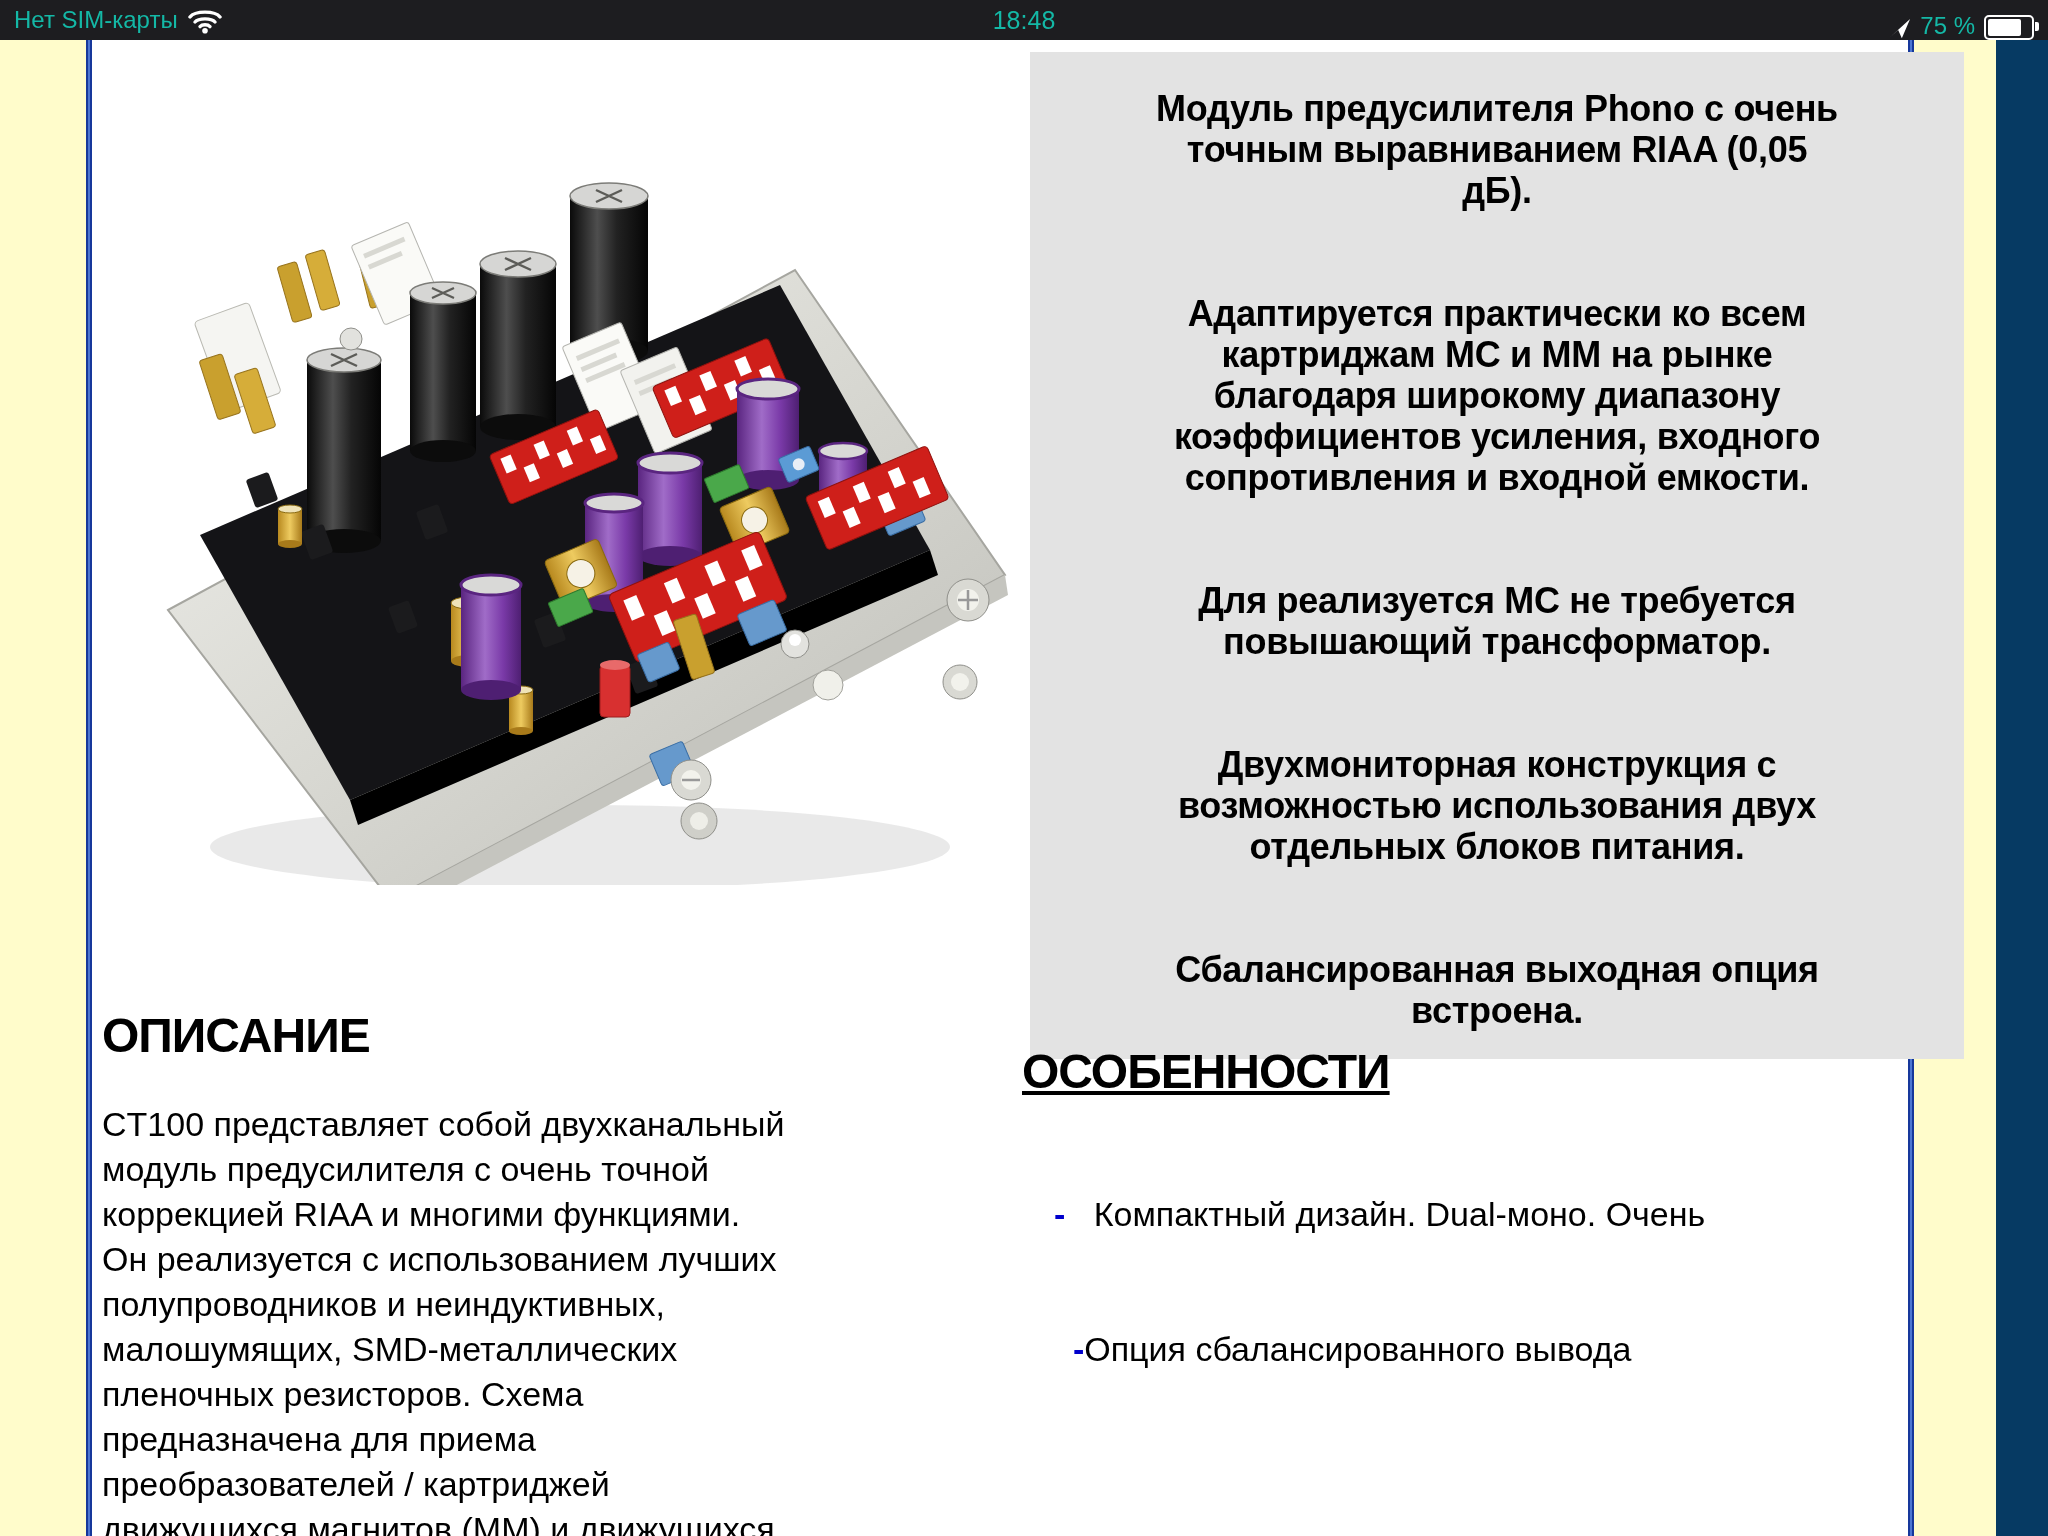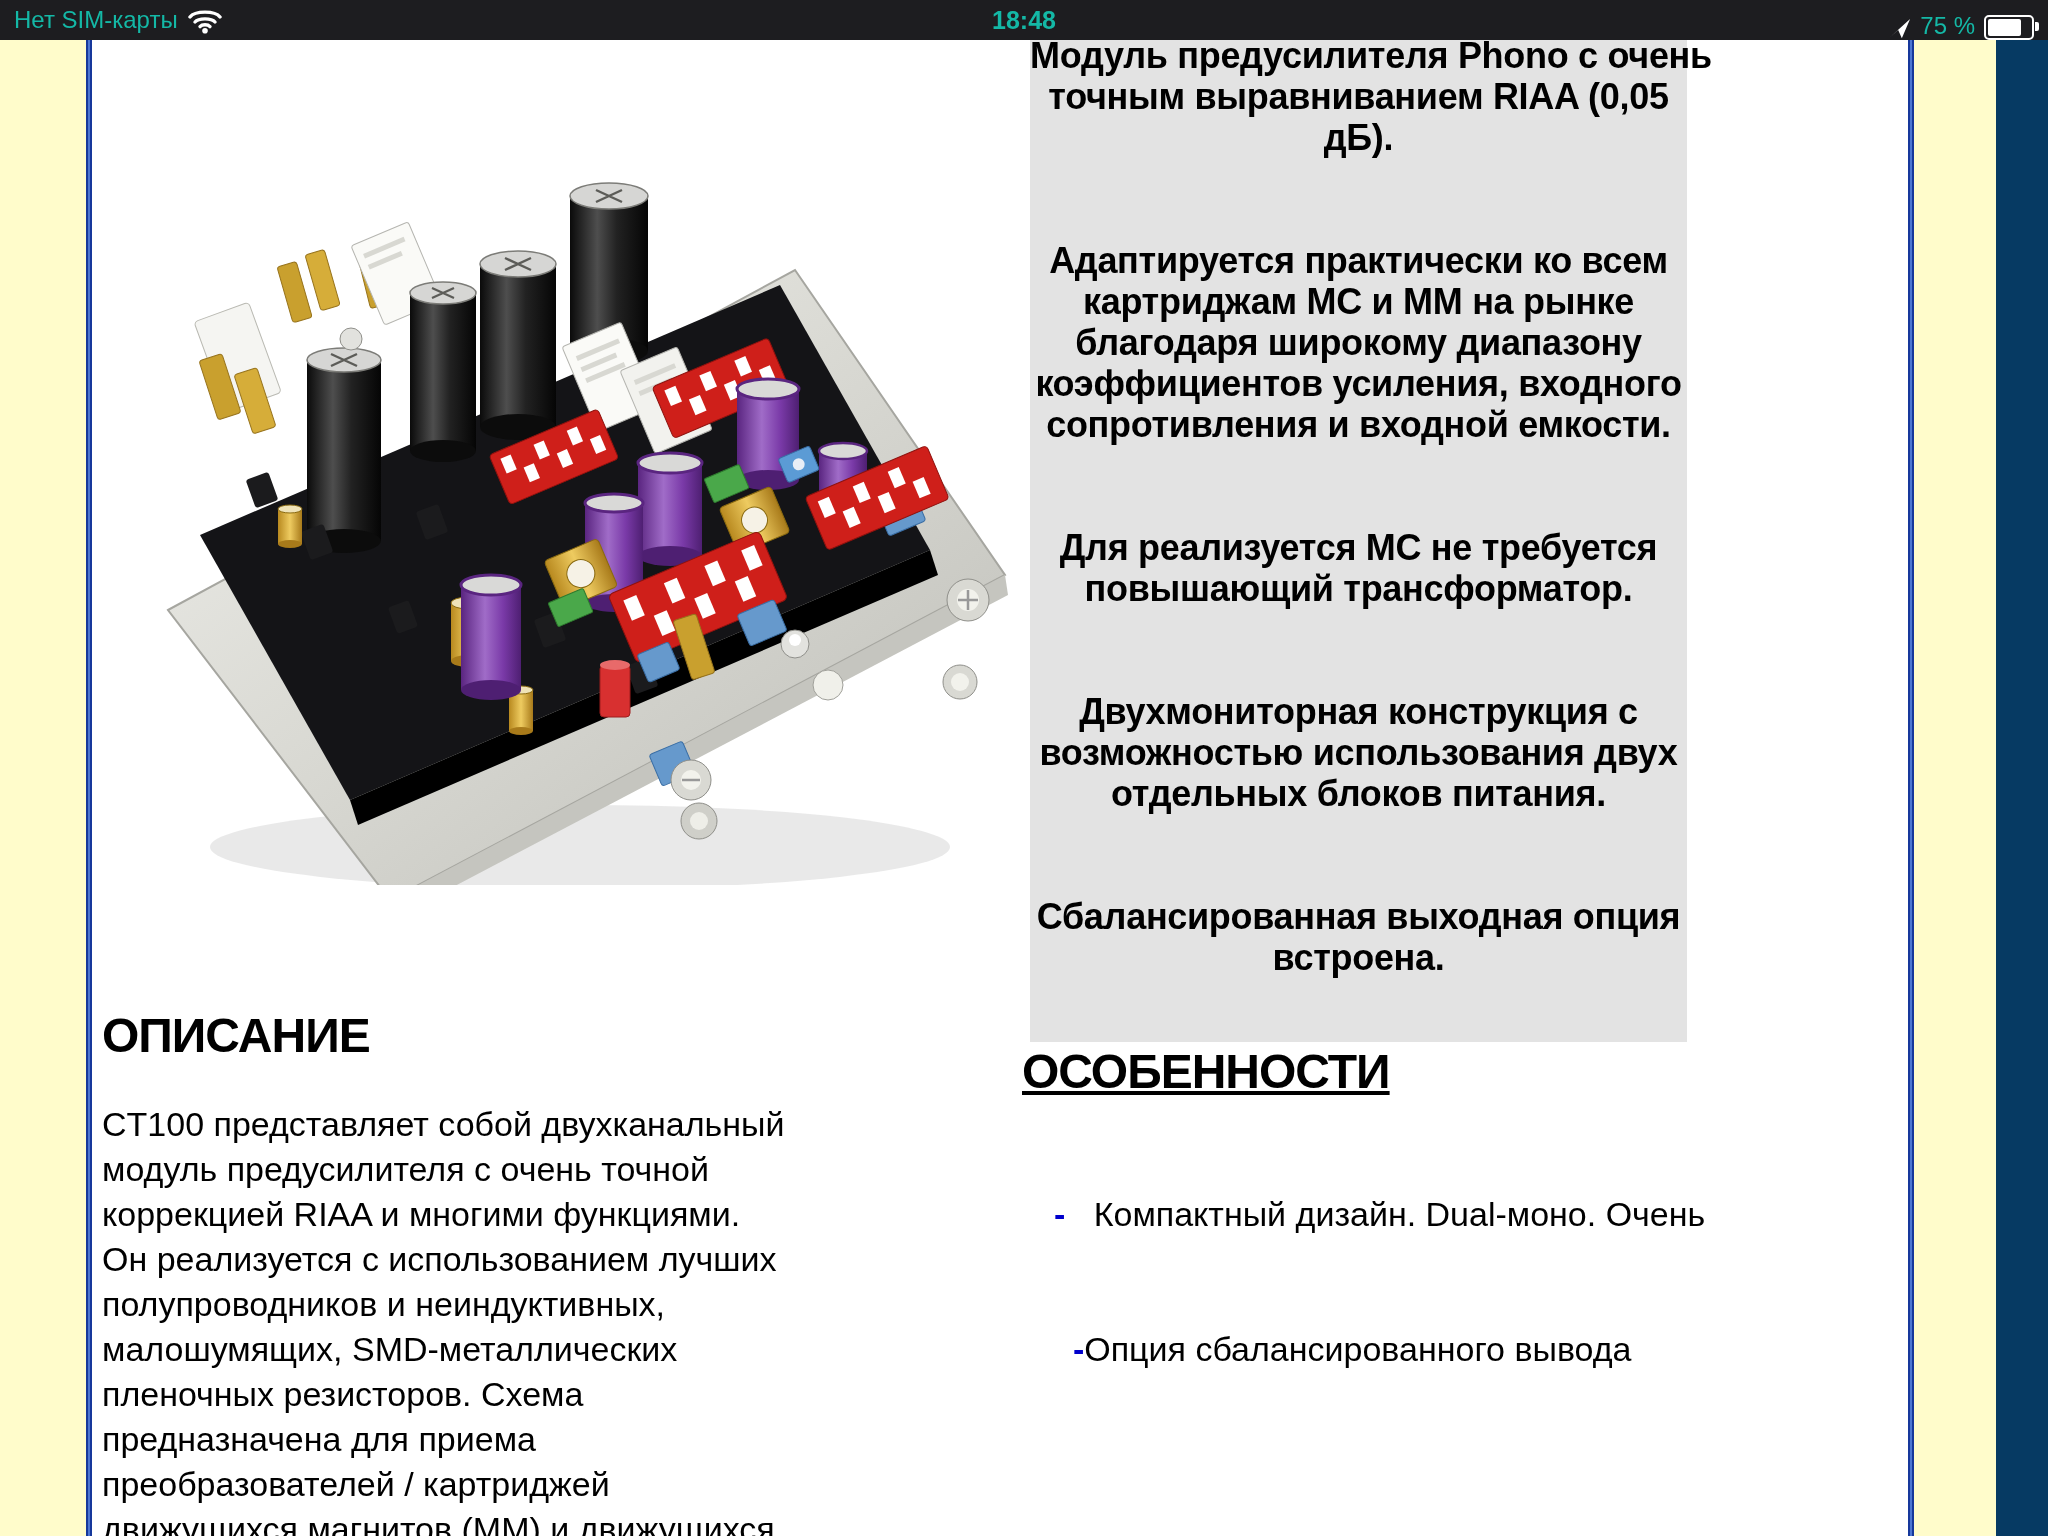--- a/index.html
+++ b/index.html
@@ -4,38 +4,38 @@
 <style>
   html,body{margin:0;padding:0;background:#fff;}
   #page{position:relative;width:2048px;height:1536px;background:#ffffff;overflow:hidden;
         font-family:"Liberation Sans","DejaVu Sans",sans-serif;color:#000;}
 
   
   .statusbar{position:absolute;left:0;top:0;width:2048px;height:40px;background:#1d1d20;color:#14b8a6;z-index:50;}
   .sb-left{position:absolute;left:14px;top:0;height:40px;display:flex;align-items:center;font-size:24px;}
   .sb-left svg{margin-left:10px;}
   .sb-time{position:absolute;left:0;right:0;top:0;height:29px;text-align:center;line-height:40px;
-           font-size:25px;font-weight:bold;}
+           font-size:25px;font-weight:normal;}
   .sb-right{position:absolute;right:14px;top:0;height:40px;display:flex;align-items:flex-end;font-size:24px;}
   .sb-right svg{margin-right:9px;}
   .battery{position:relative;width:46px;height:21px;border:2px solid #fff;border-radius:5px;margin-left:9px;}
   .battery .fill{position:absolute;left:2px;top:2px;bottom:2px;width:72%;background:#fff;border-radius:2px;}
   .battery .nub{position:absolute;right:-7px;top:5px;width:4px;height:9px;background:#fff;border-radius:0 2px 2px 0;}
 
   
   .strip{position:absolute;top:40px;height:1496px;}
   .y-left{left:0;width:86px;background:#FFFCCB;}
   .b-left{left:86px;width:6px;background:linear-gradient(90deg,#16389B 0 2px,#4C76D2 2px 4px,#16389B 4px 6px);}
   .b-right{left:1908px;width:6px;background:linear-gradient(90deg,#16389B 0 2px,#4C76D2 2px 4px,#16389B 4px 6px);}
   .y-right{left:1914px;width:82px;background:#FFFCCB;border-right:2px solid #9a9a70;}
   .n-right{left:1996px;width:52px;background:#063A63;}
 
   
-  .panel{position:absolute;left:1030px;top:35px;width:657px;height:1007px;background:#E3E3E3;
-         box-sizing:border-box;}
+  .panel{position:absolute;left:1030px;top:52px;width:934px;height:1007px;background:#E3E3E3;
+         box-sizing:border-box;padding-top:36px;}
   .panel p{margin:0 0 82px 0;font-size:36px;line-height:41px;font-weight:bold;text-align:center;
            white-space:pre;letter-spacing:-0.3px;}
 
   
   .h1{position:absolute;font-size:48px;font-weight:bold;letter-spacing:-1px;line-height:52px;}
   .head-desc{left:102px;top:1010px;}
   .head-feat{left:1022px;top:1046px;text-decoration:underline;}
   .body-text{position:absolute;font-size:34px;line-height:45px;white-space:pre;}
   .desc-body{left:102px;top:1102px;}
   .feat-body{left:1022px;top:1102px;}

